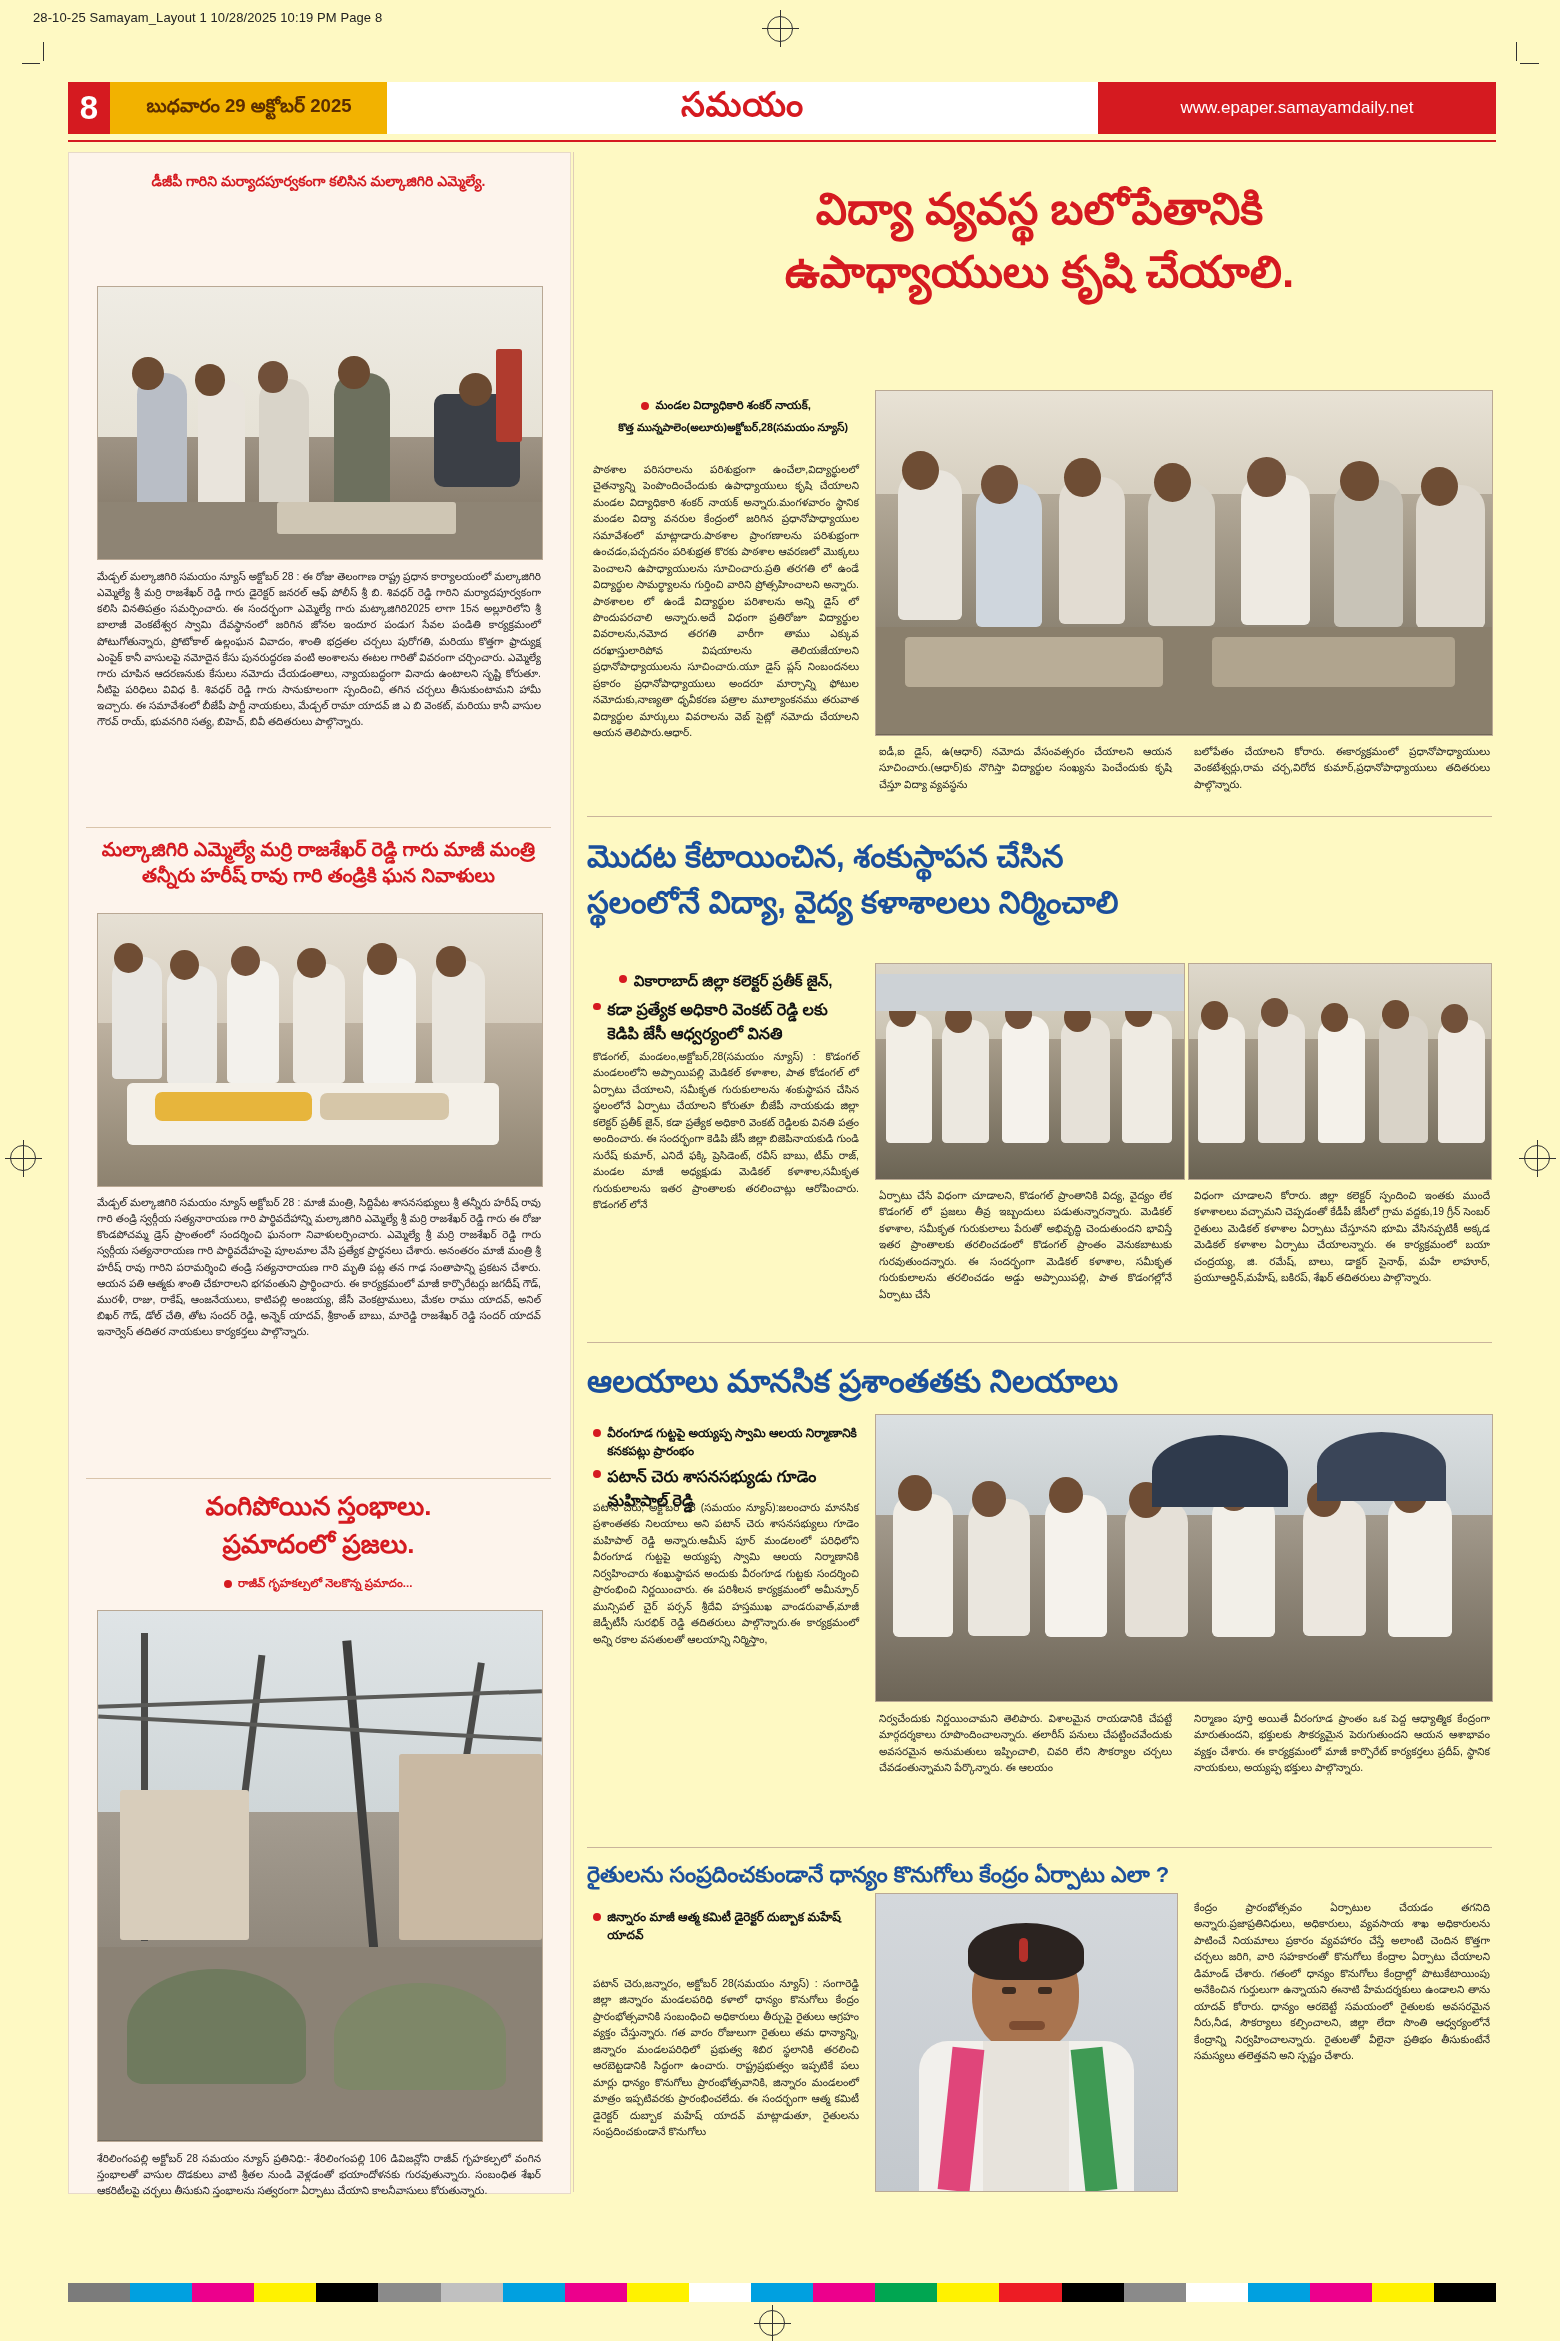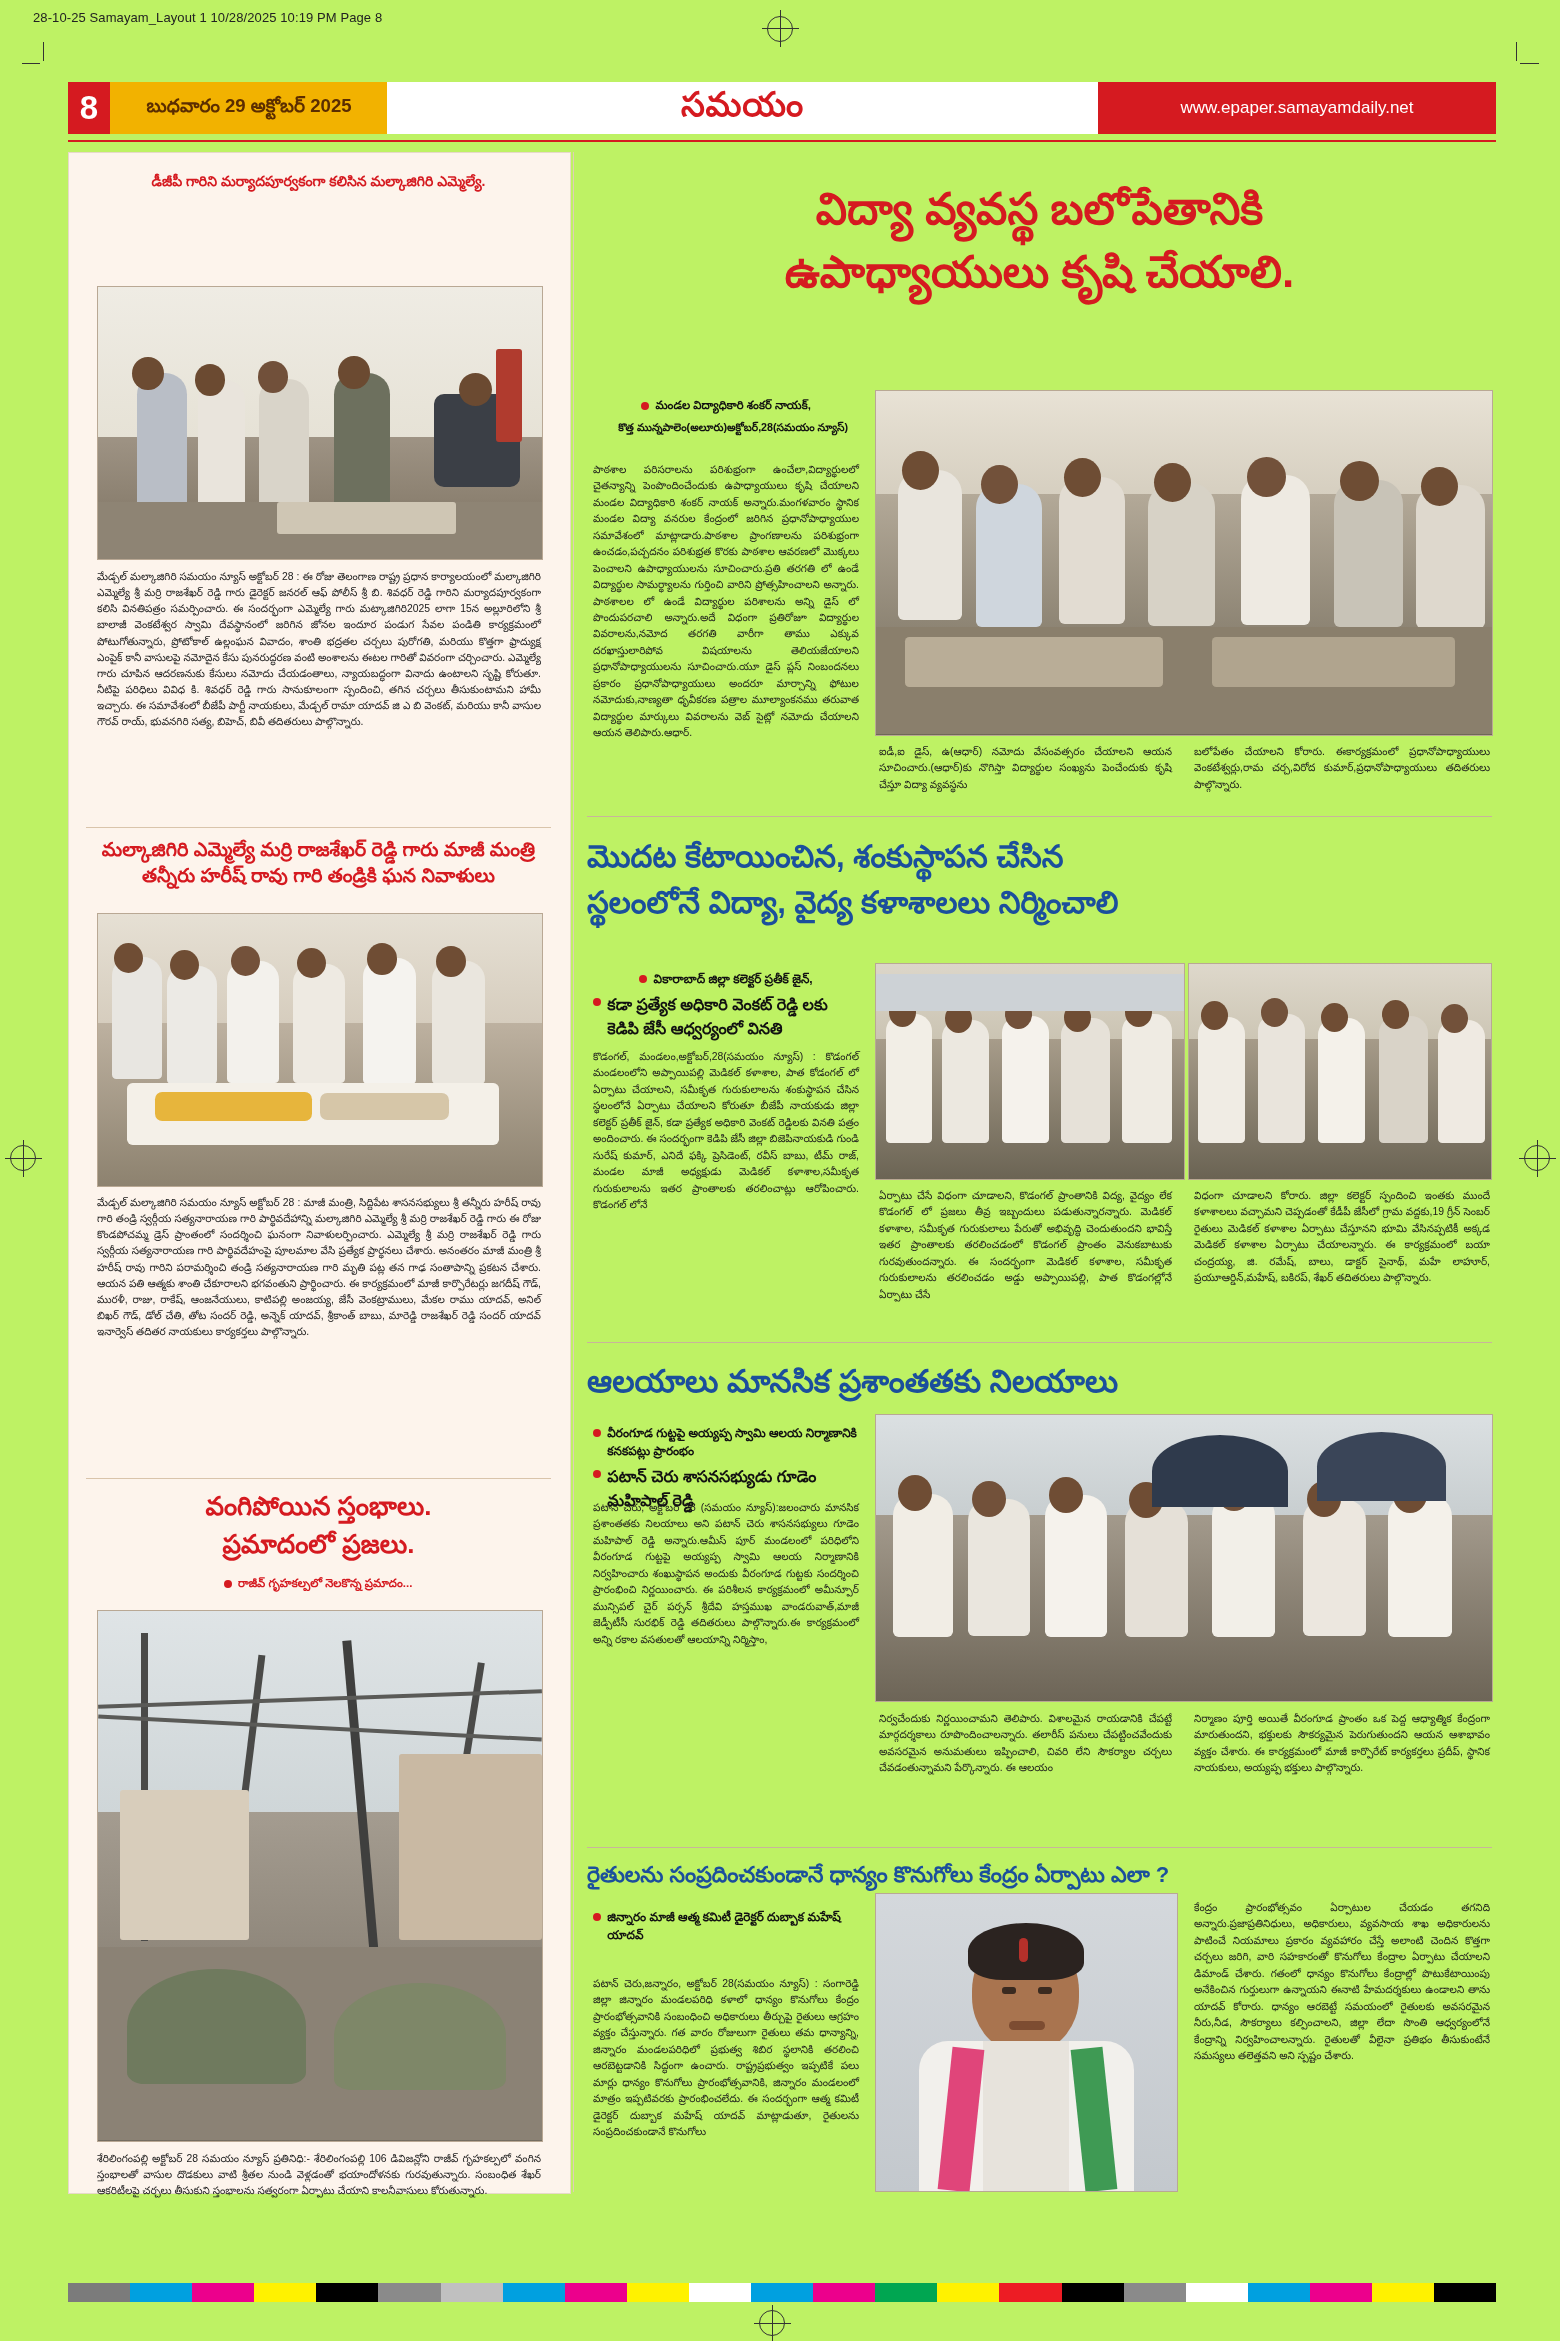--- a/index.html
+++ b/index.html
@@ -1,17 +1,17 @@
 <!DOCTYPE html>
 <html style="font-size:11.5px"><head>
 <meta charset="utf-8">
 <style>
   html,body{margin:0;padding:0;background:#ffffff;}
   body{width:1560px;height:2342px;font-family:"Liberation Sans",sans-serif;color:#111;position:relative;overflow:hidden;}
-  .page{position:absolute;inset:0;background:#bef264;}
+  .page{position:absolute;inset:0;background:#fef9c3;}
 
   
   .slugbar{position:absolute;top:0;left:0;width:1560px;height:44px;}
   .slugtext{position:absolute;left:33px;top:10px;font-size:13px;color:#222;letter-spacing:0.1px;}
   .regmark{position:absolute;width:24px;height:24px;border-radius:50%;border:1.1px solid #333;}
   .regmark:before{content:"";position:absolute;left:-6.4px;top:11.5px;width:37px;height:1.1px;background:#333;}
   .regmark:after{content:"";position:absolute;top:-6.4px;left:11.5px;height:37px;width:1.1px;background:#333;}
   .cropmark{position:absolute;background:#333;}
 
   
@@ -202,21 +202,21 @@
   <div class="body-col" style="left:1194px;top:744px;width:296px;">బలోపేతం చేయాలని కోరారు. ఈకార్యక్రమంలో ప్రధానోపాధ్యాయులు వెంకటేశ్వర్లు,రామ చర్చ,విరోద కుమార్,ప్రధానోపాధ్యాయులు తదితరులు పాల్గొన్నారు.</div>
 
   <div class="divider-dark" style="left:587px;top:816px;width:905px;"></div>
 
   <div class="hl-blue" style="position:absolute;left:587px;top:836px;width:905px;font-size:31px;">మొదట కేటాయించిన, శంకుస్థాపన చేసిన</div>
   <div class="hl-blue" style="position:absolute;left:587px;top:882px;width:905px;font-size:31px;">స్థలంలోనే విద్యా, వైద్య కళాశాలలు నిర్మించాలి</div>
 
   <div class="bullets" style="left:593px;top:970px;width:266px;">
     <div class="bullet-row">
       <div class="bullet-dot"></div>
-      <div class="bullet-txt" style="font-size:12px;">వికారాబాద్ జిల్లా కలెక్టర్ ప్రతీక్ జైన్,</div>
+      <div class="bullet-txt" style="font-size:15px;">వికారాబాద్ జిల్లా కలెక్టర్ ప్రతీక్ జైన్,</div>
     </div>
     <div class="bullet-row">
       <div class="bullet-dot"></div>
       <div class="bullet-txt" style="font-size:16px;">కడా ప్రత్యేక అధికారి వెంకట్ రెడ్డి లకు కెడిపి జేసీ ఆధ్వర్యంలో వినతి</div>
     </div>
   </div>
 
   <div class="photo" style="left:875px;top:963px;width:308px;height:215px;background:#bfb9ab;">
     <div class="sky" style="background:linear-gradient(#dcd6c9,#cbc4b3);height:35%"></div>
     <div class="ground" style="background:linear-gradient(#a79c8a,#6b6454);height:65%"></div>

